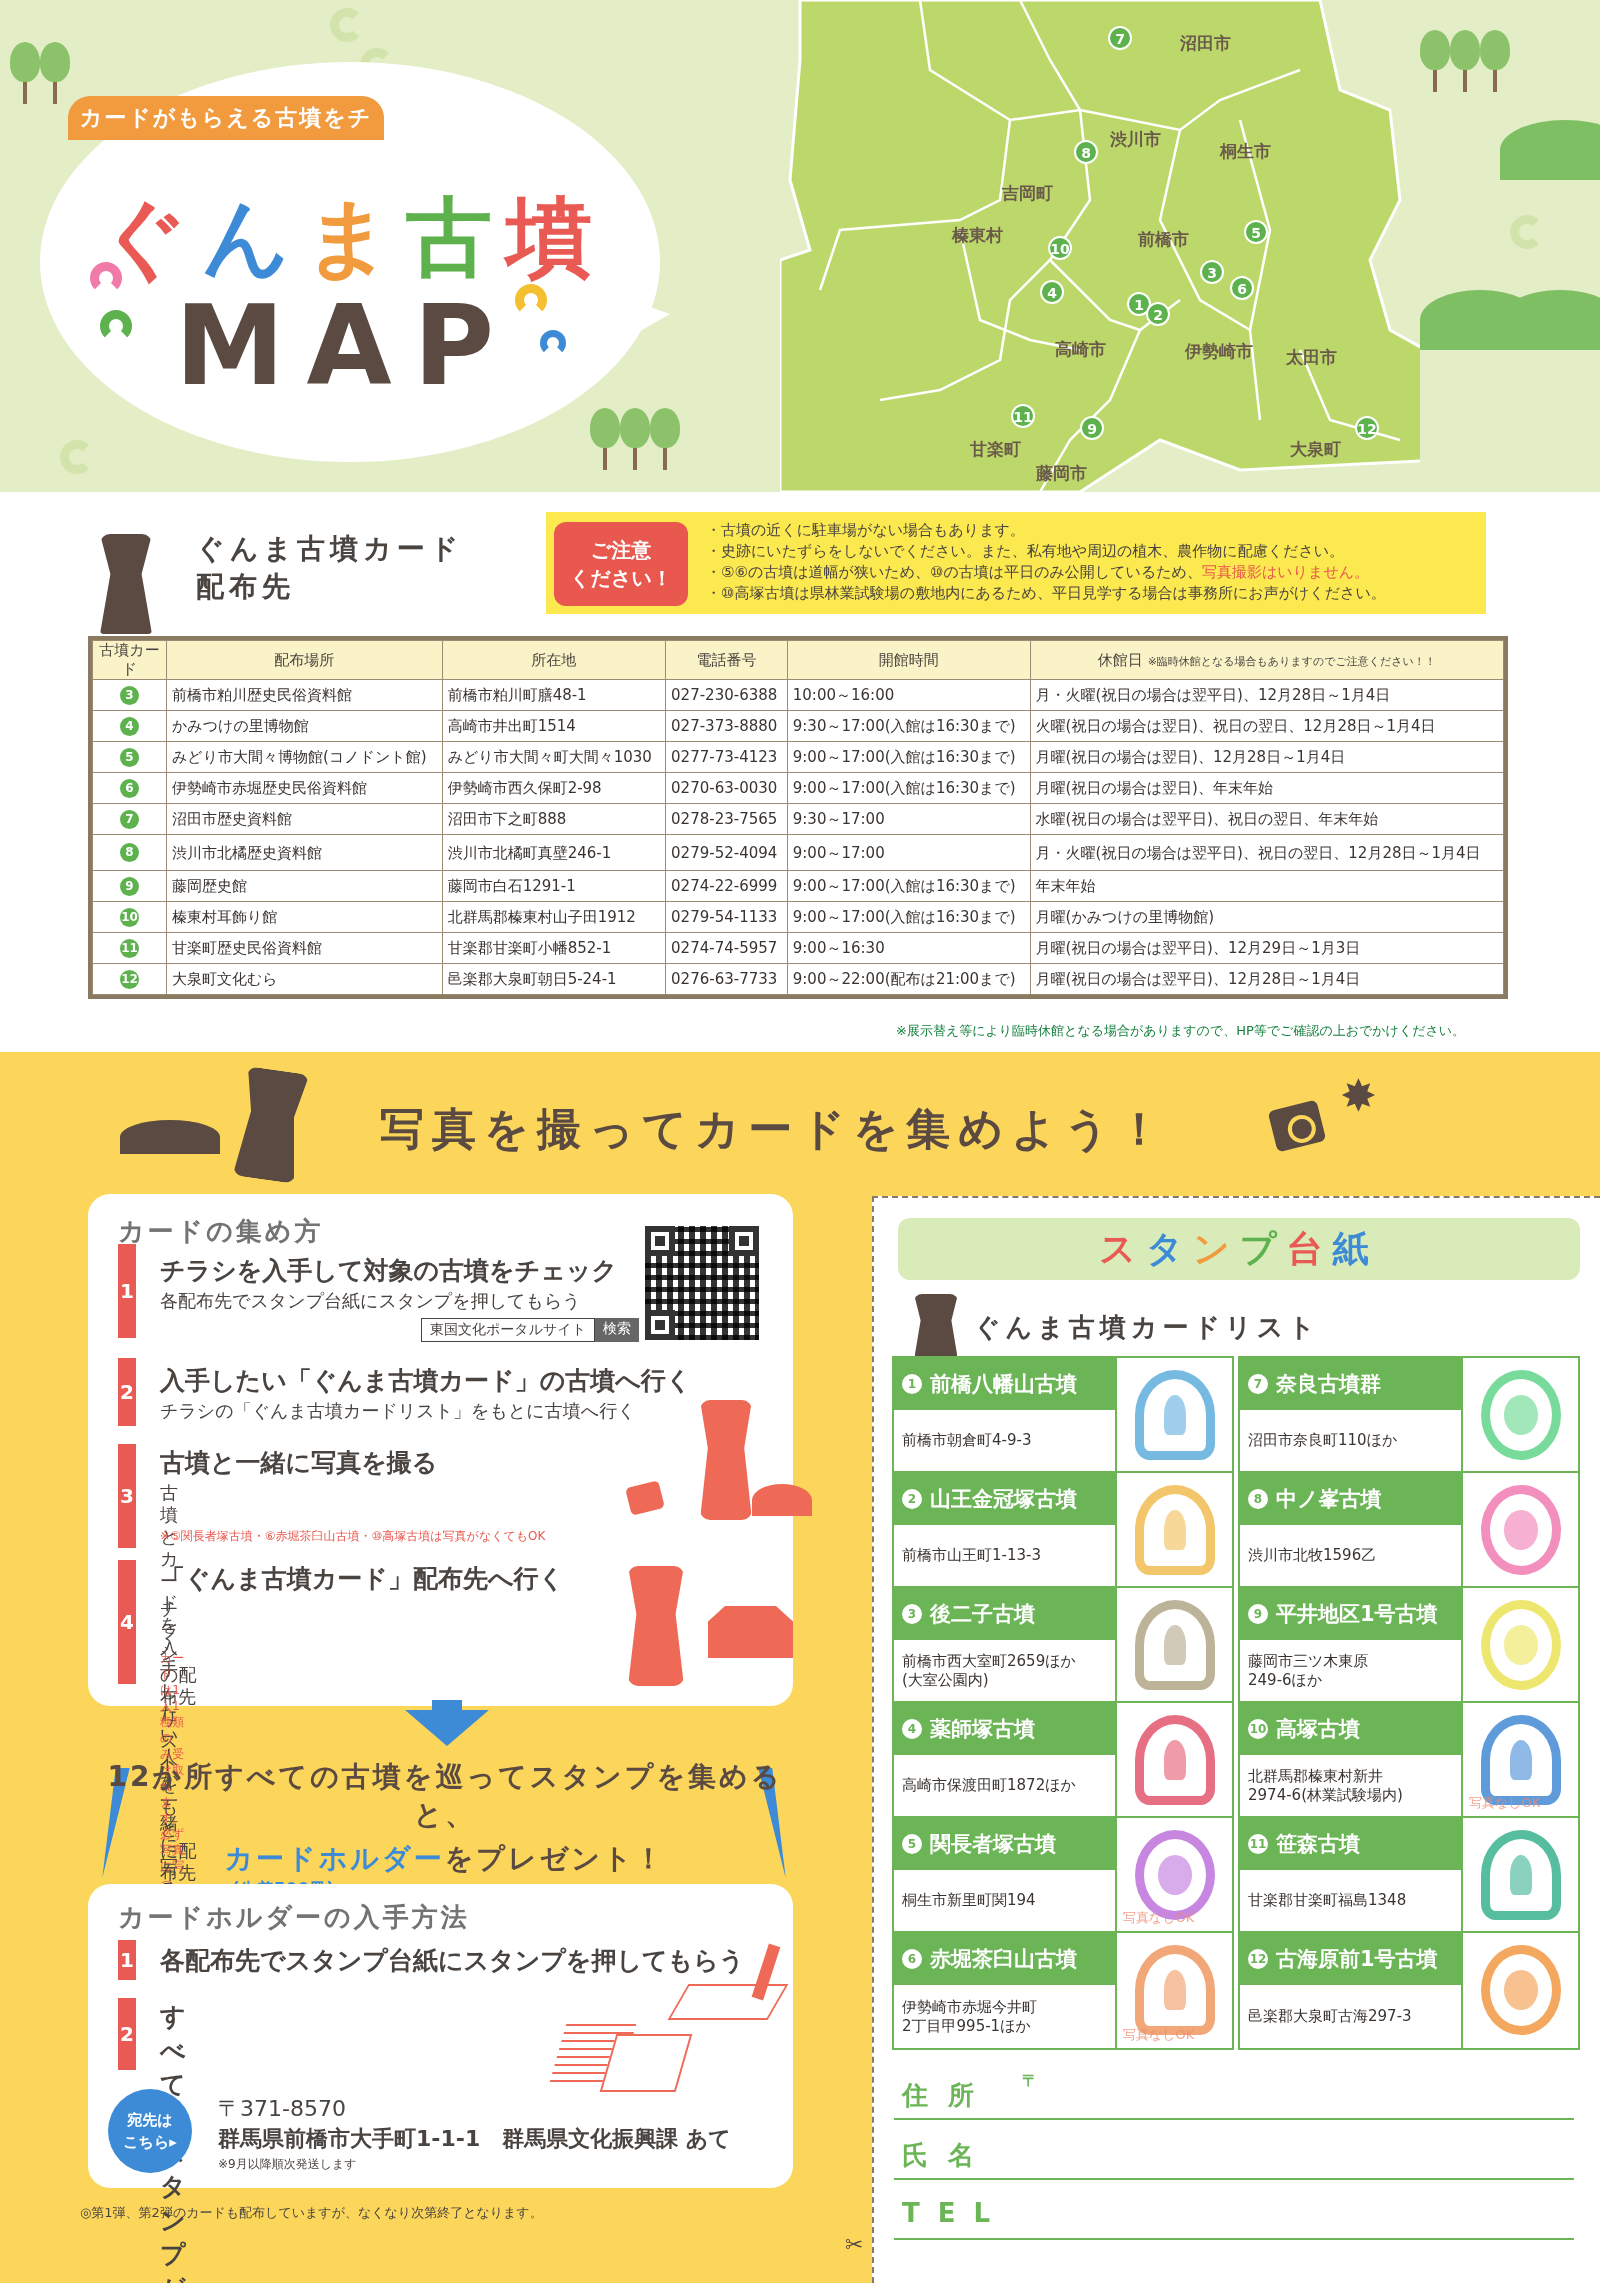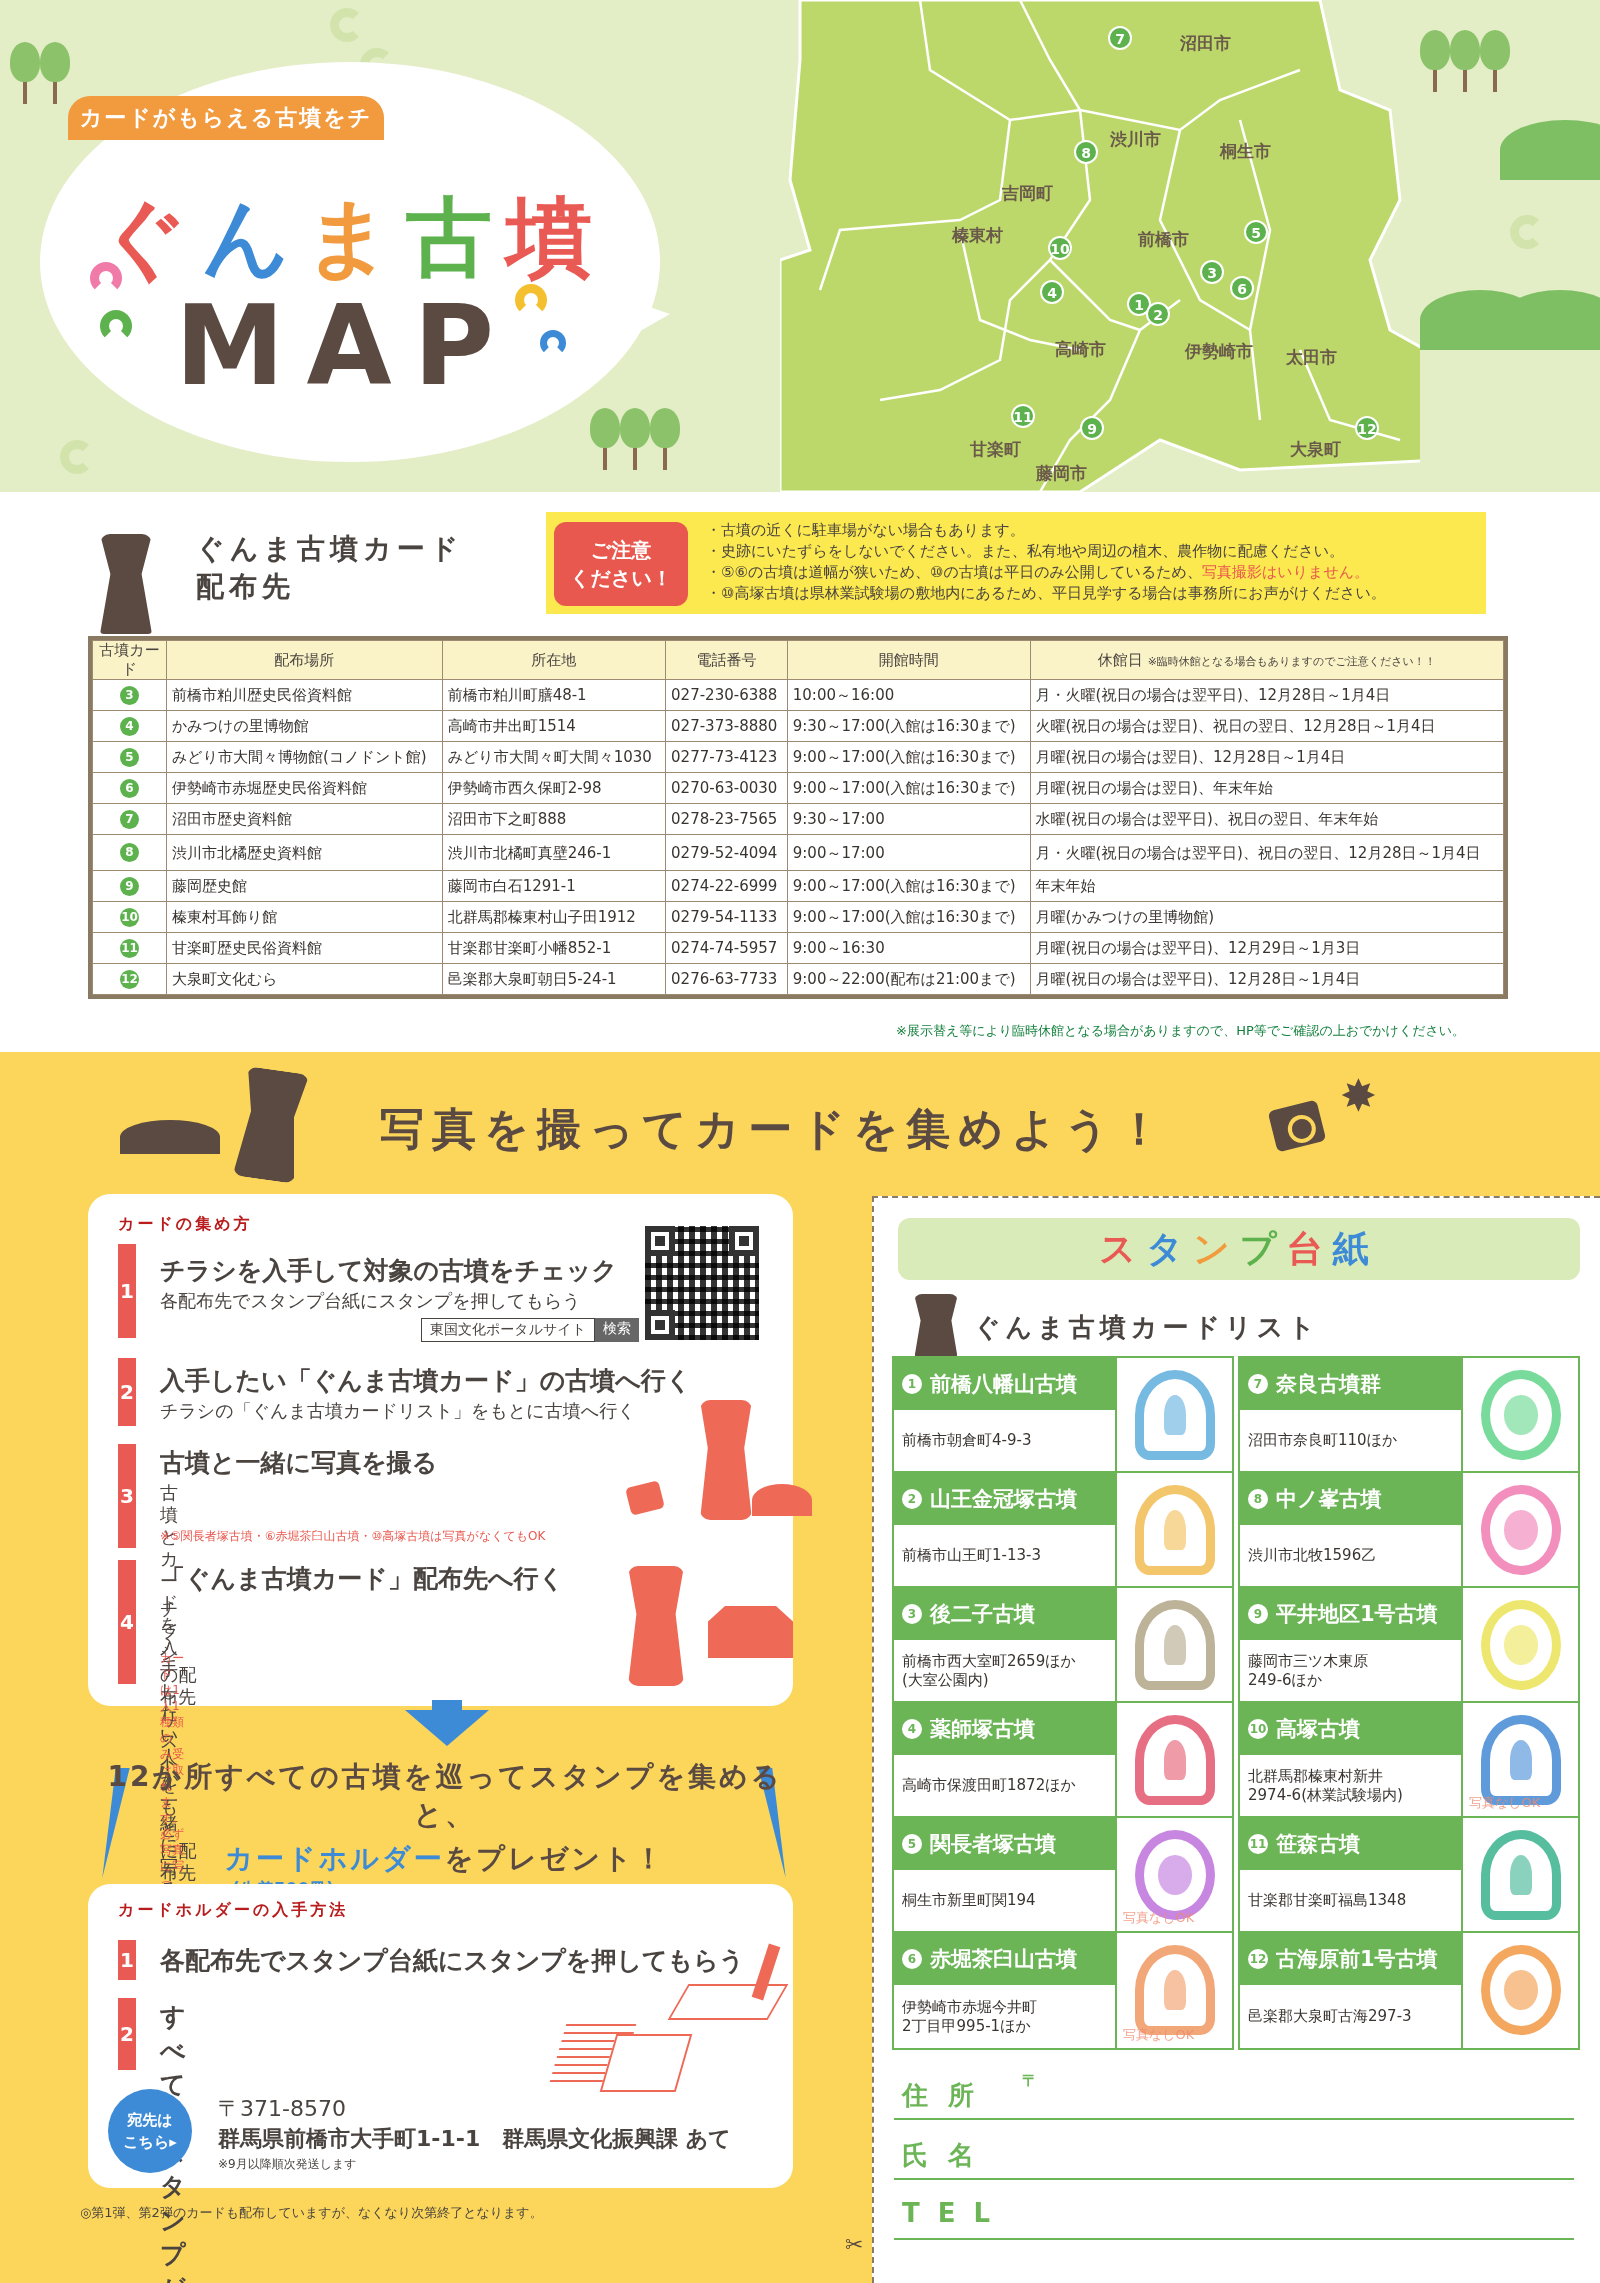--- a/index.html
+++ b/index.html
@@ -45,21 +45,21 @@
 
   
   .yellow { position: absolute; left: 0; top: 1052px; width: 1600px; height: 1231px; background: #fbd65a; }
   .banner-title { position: absolute; left: 380px; top: 1100px; font-size: 44px; font-weight: bold; color: #5a4a42; letter-spacing: 8px; }
   .mound { position: absolute; left: 120px; top: 1120px; width: 100px; height: 34px; background: #5a4a42; border-radius: 50% 50% 0 0; }
   .camera { position: absolute; left: 1272px; top: 1105px; width: 50px; height: 42px; background: #5a4a42; border-radius: 6px; transform: rotate(-14deg); }
   .camera::after { content: ""; position: absolute; left: 15px; top: 11px; width: 20px; height: 20px; border-radius: 50%; border: 4px solid #fbd65a; }
   .star { position: absolute; left: 1340px; top: 1070px; color: #5a4a42; font-size: 44px; }
 
   .howto { position: absolute; left: 88px; top: 1194px; width: 705px; height: 512px; background: #fff; border-radius: 22px; }
-  .sec-label { position: absolute; font-size: 16px; font-weight: bold; color: #b91c1c; letter-spacing: 3px; }
+  .sec-label { position: absolute; font-size: 26px; font-weight: bold; color: #737373; letter-spacing: 3px; }
   .step { position: absolute; left: 30px; }
   .step-num { position: absolute; left: 0; width: 18px; background: #ea5a55; color: #fff; font-weight: bold; font-size: 20px; text-align: center; }
   .step-title { position: absolute; left: 42px; font-size: 25px; font-weight: bold; color: #4a4440; white-space: nowrap; }
   .step-desc { position: absolute; left: 42px; font-size: 18px; color: #4a4440; line-height: 22px; white-space: nowrap; }
   .step-note { position: absolute; left: 42px; font-size: 12px; color: #e9584e; line-height: 16px; white-space: nowrap; }
   .search-box { position: absolute; left: 285px; top: 124px; display: flex; font-size: 14px; }
   .search-box .field { border: 1px solid #4a4440; padding: 2px 8px; background: #fff; margin-left: 48px; }
   .search-box .btn { background: #666; color: #fff; padding: 2px 8px; }
   .qr { position: absolute; left: 555px; top: 30px; width: 118px; height: 118px; background:
       repeating-linear-gradient(90deg, #333 0 6px, #fff 6px 11px),

